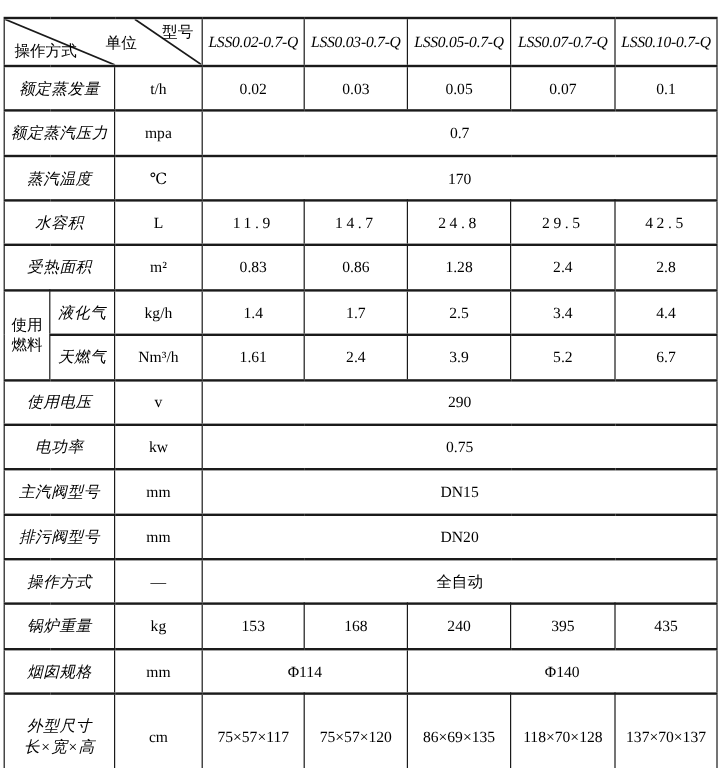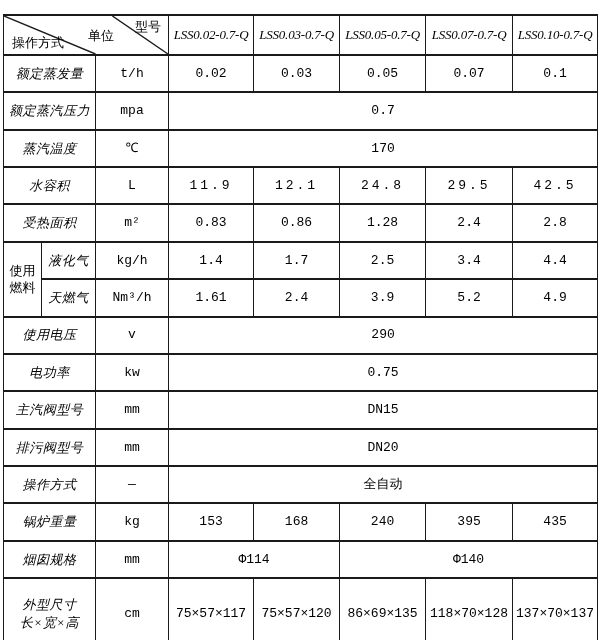--- a/index.html
+++ b/index.html
@@ -53,21 +53,21 @@
   }
   .c-lab { position: absolute; font-size: 13px; white-space: nowrap; }
   .c-model { top: 2px; right: 7px; }
   .c-unit  { top: 11px; left: 84px; }
   .c-item  { bottom: 2px; left: 8px; }
   td.group-cell {
     padding: 0 4px;
     line-height: 1.5;
   }
   td.value-cell.wide { letter-spacing: 3px; border-radius: 15px; }
-  td.value-cell, td.merged-value-cell, td.unit-cell { white-space: nowrap; font-family: Liberation Mono, monospace; }
+  td.value-cell, td.merged-value-cell, td.unit-cell { white-space: nowrap; }
   td.row-label-cell { letter-spacing: 0.5px; font-style: italic; }
 </style>
 </head>
 <body>
 
 <div class="wrap">
   <table class="spec">
     <colgroup>
       <col style="width:38px">
         <col style="width:54px">
@@ -111,21 +111,21 @@
         </tr>
         <tr>
           <td class="row-label-cell" colspan="2">蒸汽温度</td>
           <td class="unit-cell">℃</td>
           <td class="merged-value-cell" colspan="5">170</td>
         </tr>
         <tr>
           <td class="row-label-cell" colspan="2">水容积</td>
           <td class="unit-cell">L</td>
           <td class="value-cell wide">11.9</td>
-          <td class="value-cell wide">12.1</td>
+          <td class="value-cell wide">14.7</td>
           <td class="value-cell wide">24.8</td>
           <td class="value-cell wide">29.5</td>
           <td class="value-cell wide">42.5</td>
         </tr>
         <tr>
           <td class="row-label-cell" colspan="2">受热面积</td>
           <td class="unit-cell">m²</td>
           <td class="value-cell">0.83</td>
           <td class="value-cell">0.86</td>
           <td class="value-cell">1.28</td>
@@ -142,21 +142,21 @@
           <td class="value-cell">3.4</td>
           <td class="value-cell">4.4</td>
         </tr>
         <tr>
           <td class="row-label-cell">天燃气</td>
           <td class="unit-cell">Nm³/h</td>
           <td class="value-cell">1.61</td>
           <td class="value-cell">2.4</td>
           <td class="value-cell">3.9</td>
           <td class="value-cell">5.2</td>
-          <td class="value-cell">4.9</td>
+          <td class="value-cell">6.7</td>
         </tr>
         <tr>
           <td class="row-label-cell" colspan="2">使用电压</td>
           <td class="unit-cell">v</td>
           <td class="merged-value-cell" colspan="5">290</td>
         </tr>
         <tr>
           <td class="row-label-cell" colspan="2">电功率</td>
           <td class="unit-cell">kw</td>
           <td class="merged-value-cell" colspan="5">0.75</td>

